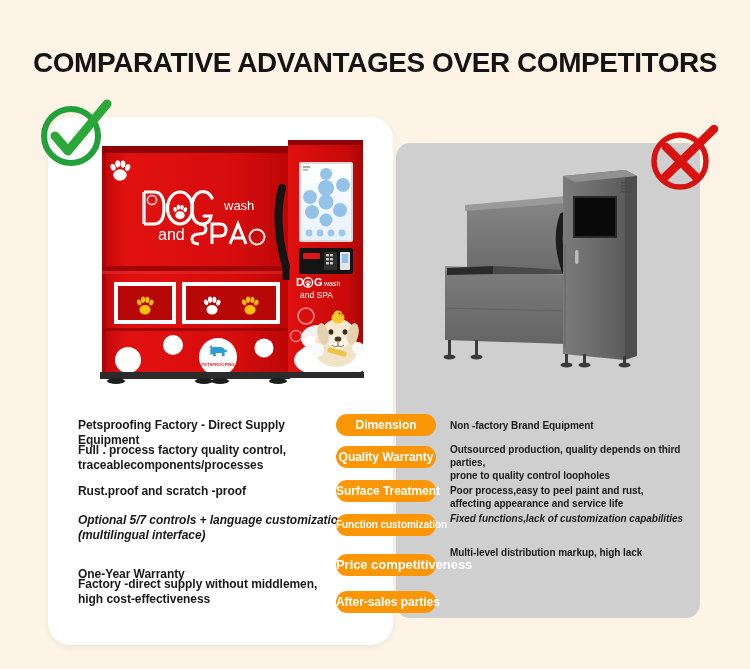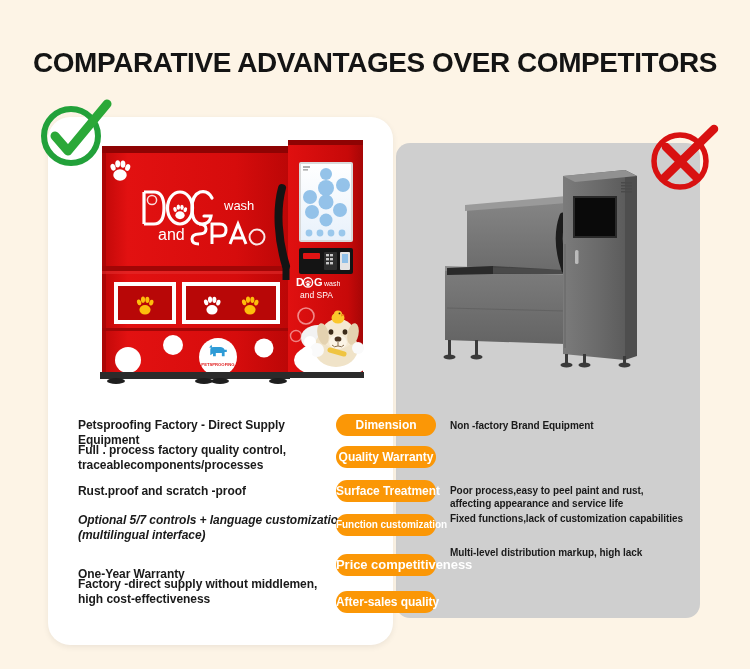--- a/index.html
+++ b/index.html
@@ -360,34 +360,36 @@
 
   <div class="rows">
 
     <div class="f-left" style="top:418px;">Petsproofing Factory - Direct Supply Equipment</div>
     <div class="pill" style="top:414px;width:100px;">Dimension</div>
     <div class="f-right" style="top:419px;">Non -factory Brand Equipment</div>
 
     <div class="f-left" style="top:443px;white-space:pre-line;">Full . process factory quality control,
 traceablecomponents/processes</div>
     <div class="pill" style="top:446px;width:100px;">Quality Warranty</div>
+    <div class="f-right" style="top:443px;white-space:pre-line;">Outsourced production, quality depends on third parties,
+prone to quality control loopholes</div>
 
     <div class="f-left" style="top:484px;">Rust.proof and scratch -proof</div>
     <div class="pill" style="top:480px;width:100px;">Surface Treatment</div>
     <div class="f-right" style="top:484px;white-space:pre-line;">Poor process,easy to peel paint and rust,
 affecting appearance and service life</div>
 
     <div class="f-left" style="top:513px;white-space:pre-line;font-style:italic;">Optional 5/7 controls + language customization
 (multilingual interface)</div>
     <div class="pill" style="top:514px;width:100px;font-size:10px;">Function customization</div>
-    <div class="f-right" style="top:512px;">Fixed functions,lack of customization capabilities</div>
+    <div class="f-right" style="top:512px;font-style:italic;">Fixed functions,lack of customization capabilities</div>
 
     <div class="f-left" style="top:577px;white-space:pre-line;">Factory -direct supply without middlemen,
 high cost-effectiveness</div>
     <div class="pill" style="top:554px;width:100px;font-size:13px;">Price competitiveness</div>
     <div class="f-right" style="top:546px;">Multi-level distribution markup, high lack</div>
 
     <div class="f-left" style="top:567px;">One-Year Warranty</div>
-    <div class="pill" style="top:591px;width:100px;">After-sales quality</div>
+    <div class="pill" style="top:591px;width:100px;">After-sales parties</div>
 
   </div>
 
 </div>
 
 </body></html>

